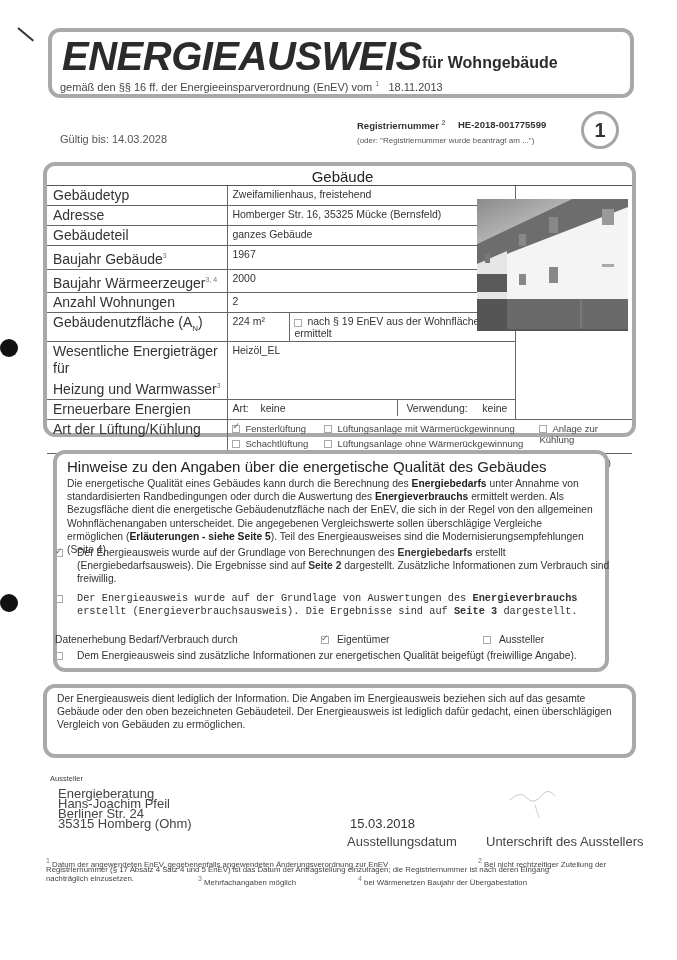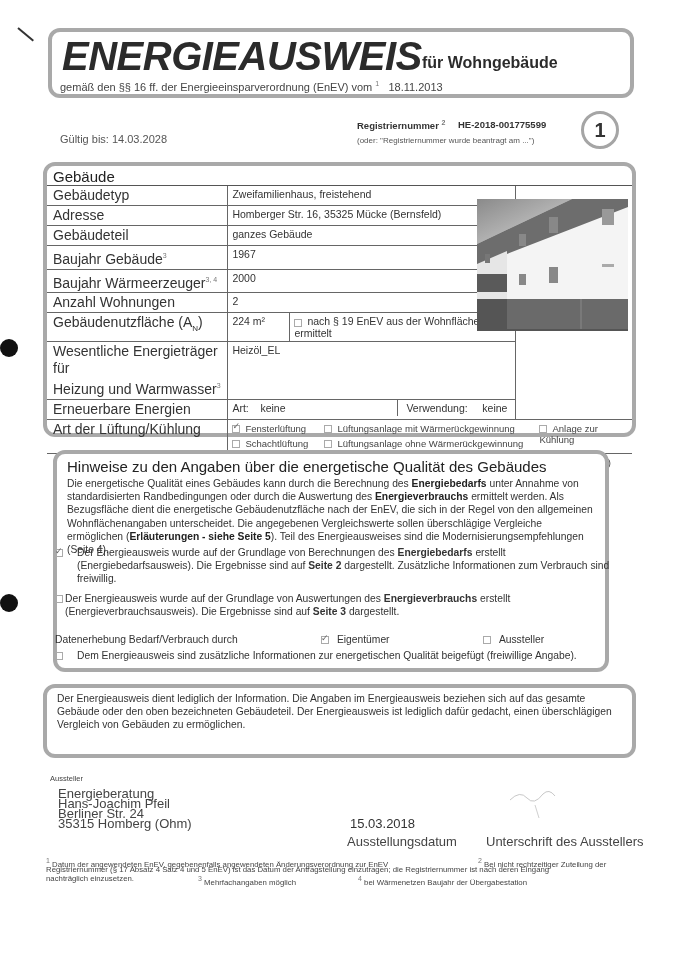--- a/index.html
+++ b/index.html
@@ -27,21 +27,21 @@
     position: absolute; left: 581px; top: 111px; width: 38px; height: 38px; border-radius: 50%;
     border: 3px solid #a5a5a5; display: flex; align-items: center; justify-content: center;
     font-size: 20px; font-weight: bold; color: #333;
   }
 
   
   .box {
     position: absolute; border: 4px solid #a9a9a9; border-radius: 12px; background: #fff;
   }
   .box-geb { left: 43px; top: 162px; width: 593px; height: 275px; }
-  .box-head { font-size: 15px; color: #222; padding: 2px 0 0 6px; height: 20px; border-bottom: 1px solid #555; }
+  .box-head { font-size: 15px; color: #222; padding: 2px 0 0 6px; height: 20px; border-bottom: 1px solid #555; text-align: center; }
 
   table.geb { border-collapse: collapse; position: absolute; left: 0; top: 20px; width: 585px; }
   table.geb td { border-bottom: 1px solid #666; border-right: 1px solid #666; vertical-align: top; font-size: 10.5px; color: #333; padding: 2px 4px; }
   table.geb td.lbl { font-size: 14px; color: #333; width: 198px; padding: 1px 6px; line-height: 17px; }
   table.geb td.photo-cell { border-right: none; padding: 0; width: 158px; }
   table.geb td.last { border-right: none; margin-top: 40px; }
   sup { font-size: 7px; color: #777; }
   sub { font-size: 8px; }
 
   .cb { display: inline-block; width: 8px; height: 8px; border: 1px solid #aaa; vertical-align: middle; margin-right: 5px; position: relative; }
@@ -199,21 +199,21 @@
     <span>Die energetische Qualität eines Gebäudes kann durch die Berechnung des </span><b>Energiebedarfs</b><span> unter Annahme von standardisierten Randbedingungen oder durch die Auswertung des </span><b>Energieverbrauchs</b><span> ermittelt werden. Als Bezugsfläche dient die energetische Gebäudenutzfläche nach der EnEV, die sich in der Regel von den allgemeinen Wohnflächenangaben unterscheidet. Die angegebenen Vergleichswerte sollen überschlägige Vergleiche ermöglichen (</span><b>Erläuterungen - siehe Seite 5</b><span>). Teil des Energieausweises sind die Modernisierungsempfehlungen (Seite 4).</span>
   </div>
 </div>
 
 <div class="opt" style="left:55px;top:546px;"><span class="cb checked"></span></div>
 <div class="opt" style="left:77px;top:546px;width:545px;">
   <span>Der Energieausweis wurde auf der Grundlage von Berechnungen des </span><b>Energiebedarfs</b><span> erstellt (Energiebedarfsausweis). Die Ergebnisse sind auf </span><b>Seite 2</b><span> dargestellt. Zusätzliche Informationen zum Verbrauch sind freiwillig.</span>
 </div>
 
 <div class="opt" style="left:55px;top:592px;"><span class="cb"></span></div>
-<div class="opt" style="left:65px;top:592px;width:545px;">
+<div class="opt" style="left:77px;top:592px;width:545px;font-family:Liberation Mono, monospace;">
   <span>Der Energieausweis wurde auf der Grundlage von Auswertungen des </span><b>Energieverbrauchs</b><span> erstellt (Energieverbrauchsausweis). Die Ergebnisse sind auf </span><b>Seite 3</b><span> dargestellt.</span>
 </div>
 
 <div class="opt" style="left:55px;top:633px;">Datenerhebung Bedarf/Verbrauch durch</div>
 <div class="opt" style="left:321px;top:633px;"><span class="cb checked"></span>&nbsp;<span>Eigentümer</span></div>
 <div class="opt" style="left:483px;top:633px;"><span class="cb"></span>&nbsp;<span>Aussteller</span></div>
 <div class="opt" style="left:55px;top:649px;"><span class="cb"></span></div>
 <div class="opt" style="left:77px;top:649px;">Dem Energieausweis sind zusätzliche Informationen zur energetischen Qualität beigefügt (freiwillige Angabe).</div>
 
 <div class="box box-ver">

